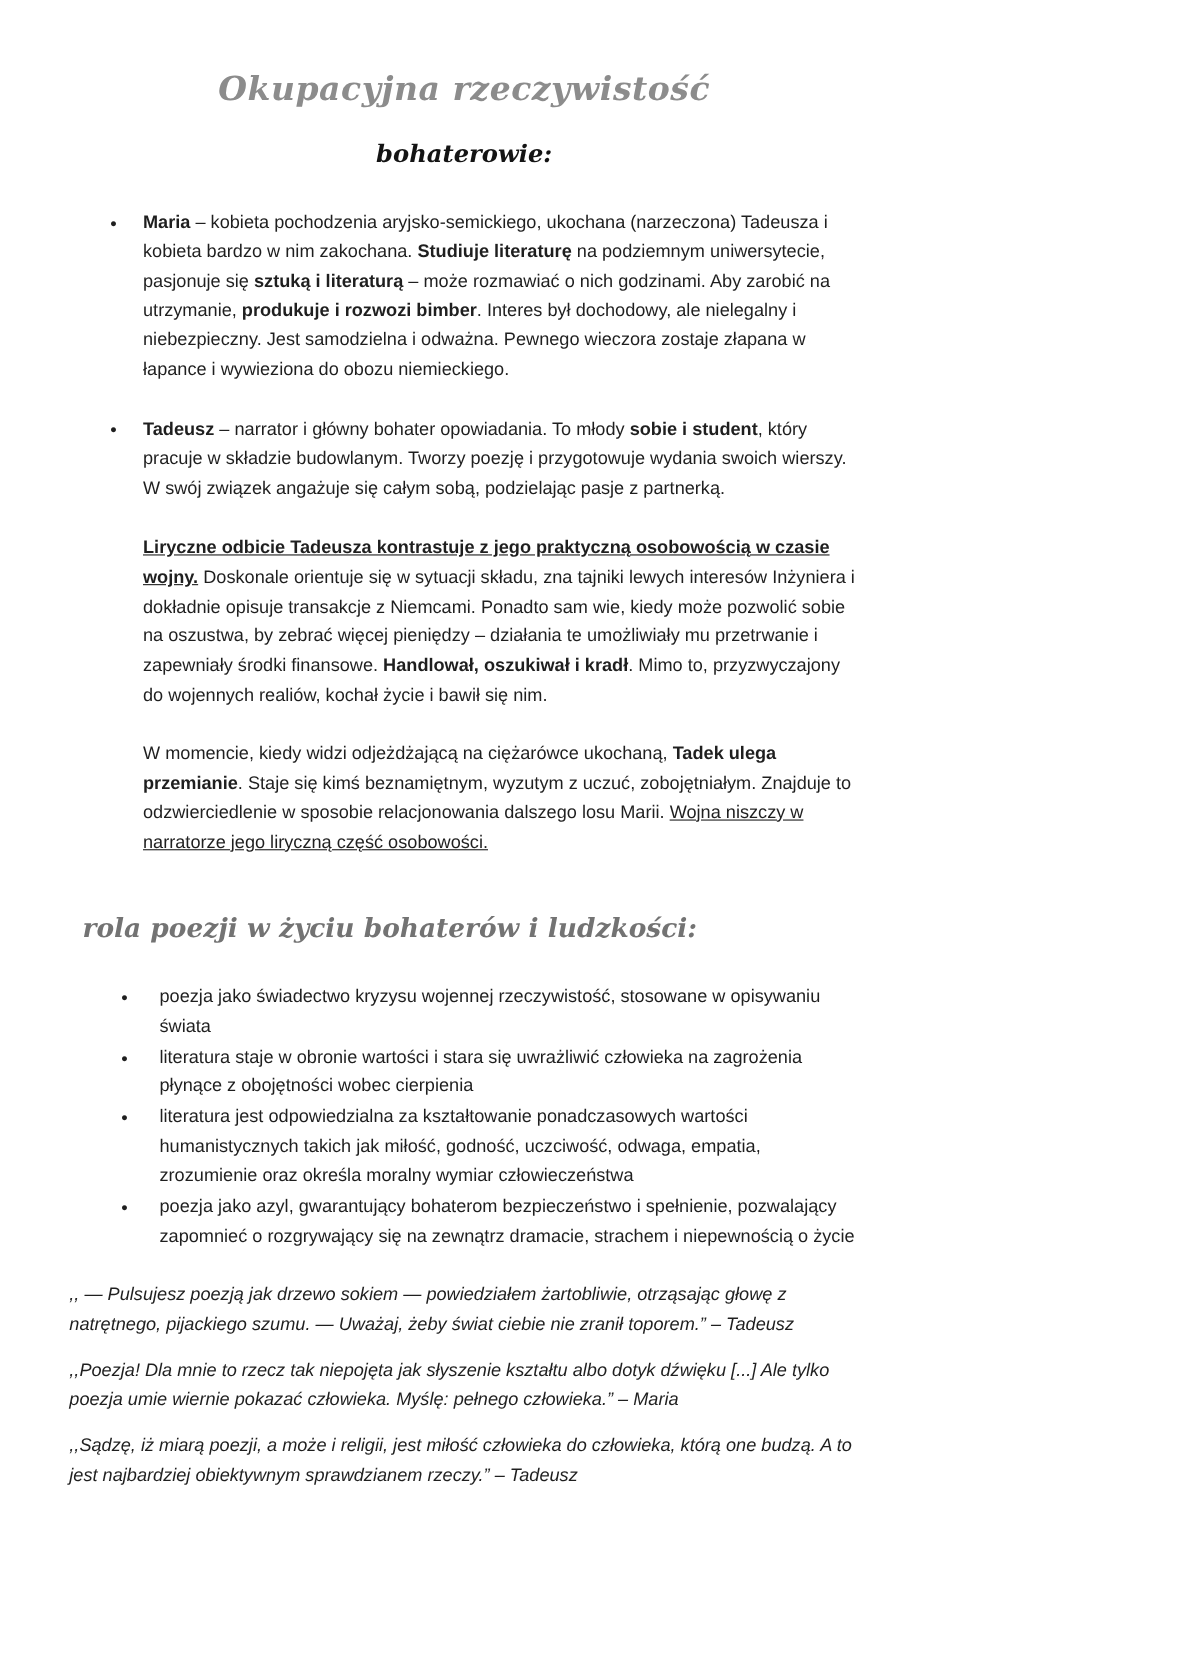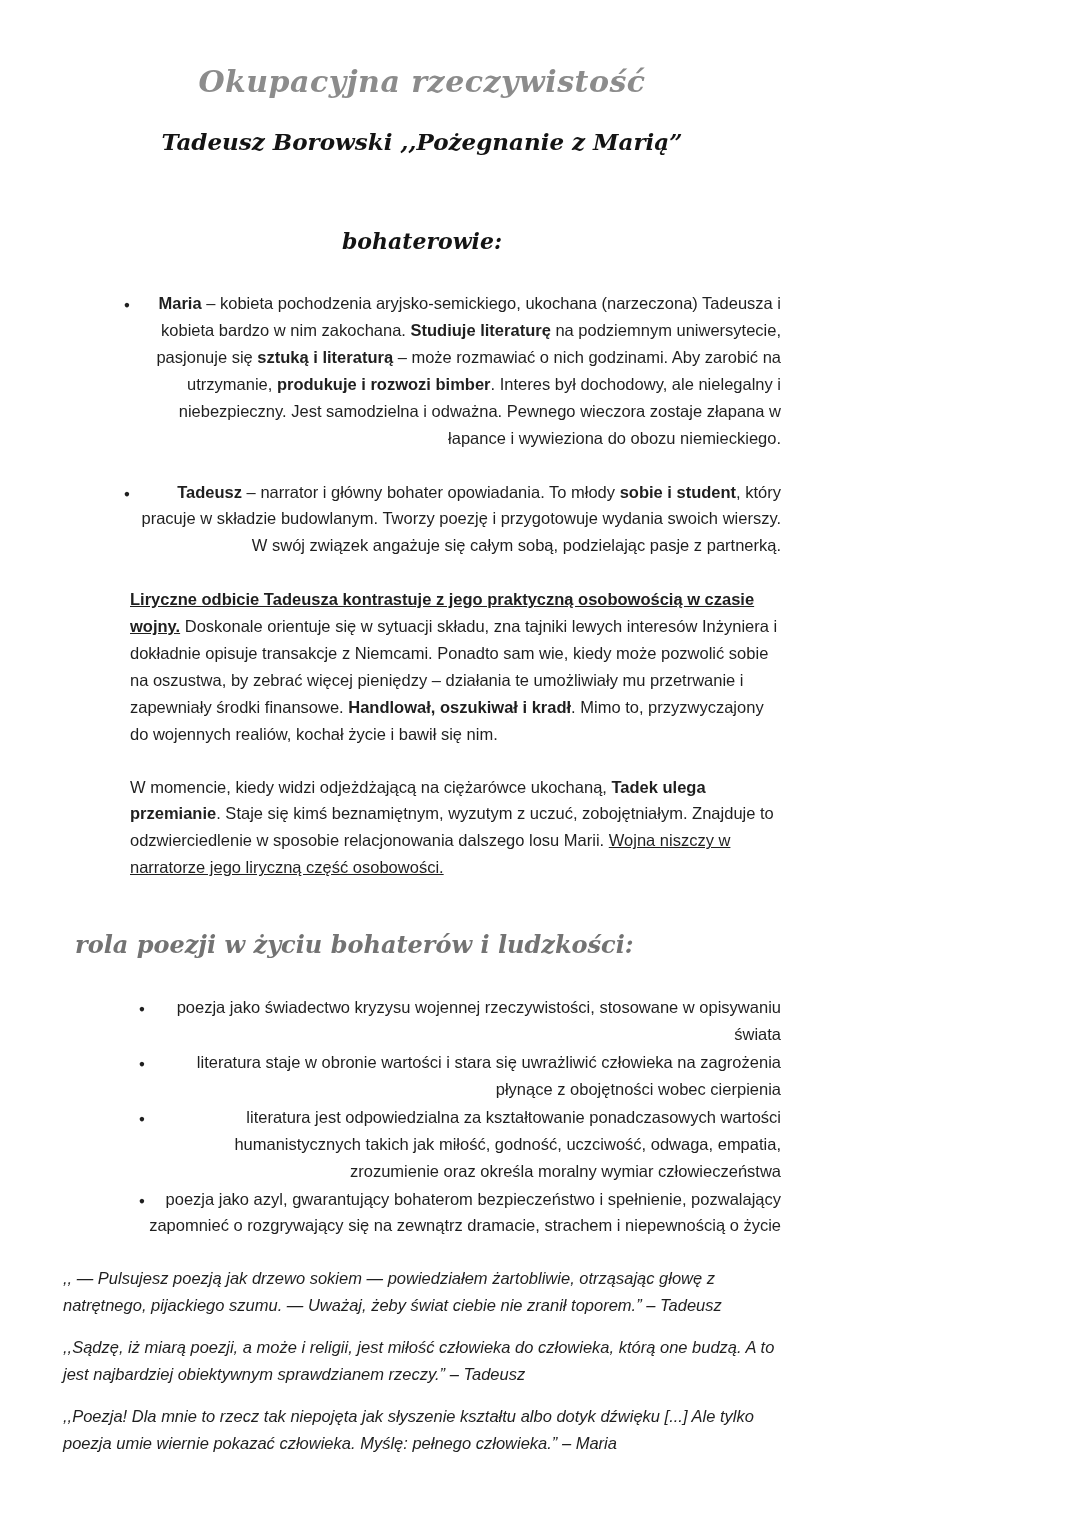--- a/index.html
+++ b/index.html
@@ -44,21 +44,20 @@
     text-align: center;
   }
   .h-poetry {
     color: #737373;
     font-size: 24px;
     margin: 44px 0 30px 12px;
   }
   .bullet-row {
     display: flex;
     align-items: flex-start;
-    text-align: right;
   }
   .marker {
     position: relative;
     top: 1px;
     font-size: 10.5px;
     line-height: 27px;
   }
   .marker::before { content: "●"; }
   .li-text { flex: 1; }
   .blist1 { margin: 0 0 0 37px; }
@@ -73,21 +72,20 @@
     font-style: italic;
     margin: 0 0 15px 0;
   }
 </style>
 </head>
 <body>
 
 <div class="page">
 
   <h1 class="title script">Okupacyjna rzeczywistość</h1>
-  <h2 class="subtitle script">Tadeusz Borowski ,,Pożegnanie z Marią”</h2>
 
   <h3 class="h-characters script">bohaterowie:</h3>
 
   <div class="blist1">
     <div class="bullet-row">
       <span class="marker"></span>
       <span class="li-text"><span style="font-weight: 700;">Maria</span><span> – kobieta pochodzenia aryjsko-semickiego, ukochana (narzeczona) Tadeusza i kobieta bardzo w nim zakochana. </span><span style="font-weight: 700;">Studiuje literaturę</span><span> na podziemnym uniwersytecie, pasjonuje się </span><span style="font-weight: 700;">sztuką i literaturą</span><span> – może rozmawiać o nich godzinami. Aby zarobić na utrzymanie, </span><span style="font-weight: 700;">produkuje i rozwozi bimber</span><span>. Interes był dochodowy, ale nielegalny i niebezpieczny. Jest samodzielna i odważna. Pewnego wieczora zostaje złapana w łapance i wywieziona do obozu niemieckiego.</span></span>
     </div>
     <div class="bullet-row">
       <span class="marker"></span>
@@ -96,33 +94,33 @@
   </div>
 
   <p class="indent-para"><span style="font-weight: 700; text-decoration: underline;">Liryczne odbicie Tadeusza kontrastuje z jego praktyczną osobowością w czasie wojny.</span><span> Doskonale orientuje się w sytuacji składu, zna tajniki lewych interesów Inżyniera i dokładnie opisuje transakcje z Niemcami. Ponadto sam wie, kiedy może pozwolić sobie na oszustwa, by zebrać więcej pieniędzy – działania te umożliwiały mu przetrwanie i zapewniały środki finansowe. </span><span style="font-weight: 700;">Handlował, oszukiwał i kradł</span><span>. Mimo to, przyzwyczajony do wojennych realiów, kochał życie i bawił się nim.</span></p>
   <p class="indent-para last"><span>W momencie, kiedy widzi odjeżdżającą na ciężarówce ukochaną, </span><span style="font-weight: 700;">Tadek ulega przemianie</span><span>. Staje się kimś beznamiętnym, wyzutym z uczuć, zobojętniałym. Znajduje to odzwierciedlenie w sposobie relacjonowania dalszego losu Marii. </span><span style="text-decoration: underline;">Wojna niszczy w narratorze jego liryczną część osobowości.</span></p>
 
   <h3 class="h-poetry script">rola poezji w życiu bohaterów i ludzkości:</h3>
 
   <div class="blist2">
     <div class="bullet-row">
       <span class="marker"></span>
-      <span class="li-text">poezja jako świadectwo kryzysu wojennej rzeczywistości, stosowane w opisywaniu świata</span>
+      <span class="li-text">poezja jako świadectwo kryzysu wojennej rzeczywistość, stosowane w opisywaniu świata</span>
     </div>
     <div class="bullet-row">
       <span class="marker"></span>
       <span class="li-text">literatura staje w obronie wartości i stara się uwrażliwić człowieka na zagrożenia płynące z obojętności wobec cierpienia</span>
     </div>
     <div class="bullet-row">
       <span class="marker"></span>
       <span class="li-text">literatura jest odpowiedzialna za kształtowanie ponadczasowych wartości humanistycznych takich jak miłość, godność, uczciwość, odwaga, empatia, zrozumienie oraz określa moralny wymiar człowieczeństwa</span>
     </div>
     <div class="bullet-row">
       <span class="marker"></span>
       <span class="li-text">poezja jako azyl, gwarantujący bohaterom bezpieczeństwo i spełnienie, pozwalający zapomnieć o rozgrywający się na zewnątrz dramacie, strachem i niepewnością o życie</span>
     </div>
   </div>
 
   <p class="quote">,, — Pulsujesz poezją jak drzewo sokiem — powiedziałem żartobliwie, otrząsając głowę z natrętnego, pijackiego szumu. — Uważaj, żeby świat ciebie nie zranił toporem.” – Tadeusz</p>
+  <p class="quote">,,Poezja! Dla mnie to rzecz tak niepojęta jak słyszenie kształtu albo dotyk dźwięku [...] Ale tylko poezja umie wiernie pokazać człowieka. Myślę: pełnego człowieka.” – Maria</p>
   <p class="quote">,,Sądzę, iż miarą poezji, a może i religii, jest miłość człowieka do człowieka, którą one budzą. A to jest najbardziej obiektywnym sprawdzianem rzeczy.” – Tadeusz</p>
-  <p class="quote">,,Poezja! Dla mnie to rzecz tak niepojęta jak słyszenie kształtu albo dotyk dźwięku [...] Ale tylko poezja umie wiernie pokazać człowieka. Myślę: pełnego człowieka.” – Maria</p>
 
 </div>
 
 </body></html>

